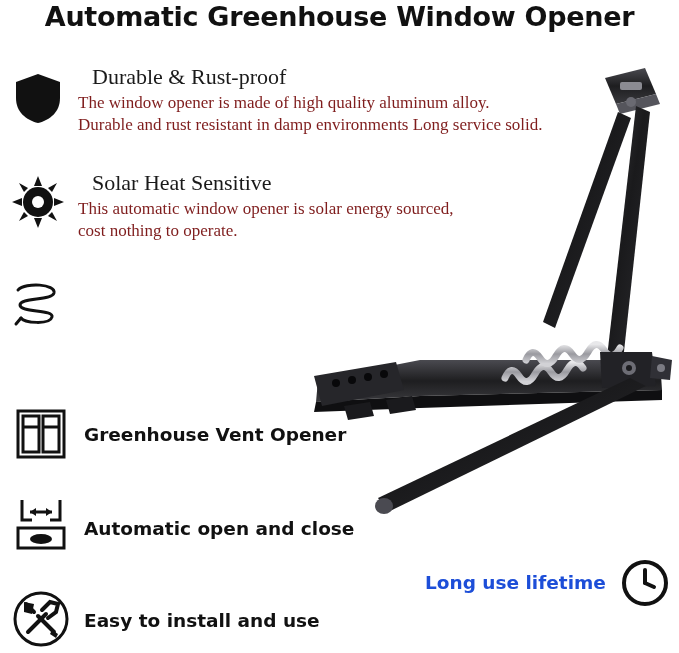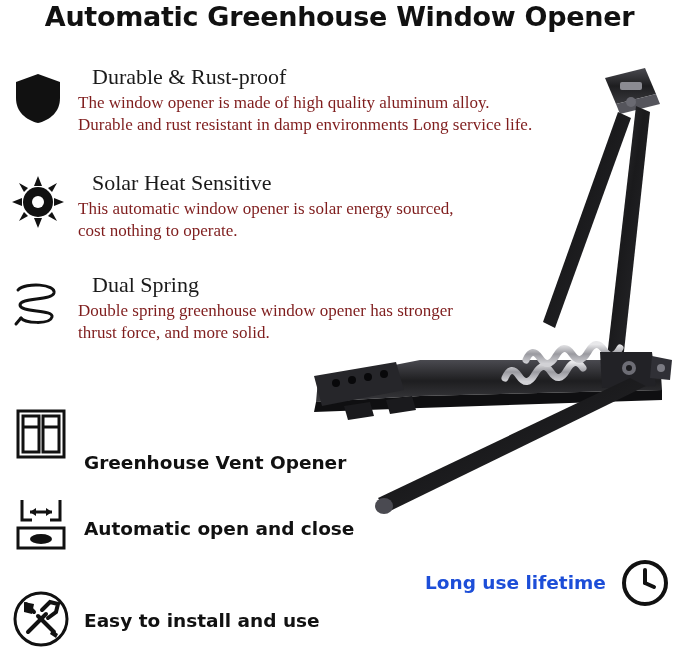--- a/index.html
+++ b/index.html
@@ -73,21 +73,21 @@
   
   .bullet {
     position: absolute;
     left: 84px;
     font-family: "DejaVu Sans", sans-serif;
     font-weight: bold;
     font-size: 18.5px;
     color: #111111;
     white-space: nowrap;
   }
-  #bullet-0 { top: 424px; margin-top: 28px; }
+  #bullet-0 { top: 424px; }
   #bullet-1 { top: 518px; text-align: right; }
   #bullet-2 { top: 610px; }
 
   .bullet-icon {
     position: absolute;
     left: 12px;
     width: 58px;
     height: 58px;
   }
   #icon-vent    { top: 405px; }
@@ -196,21 +196,21 @@
   </div>
 
   <div class="feat-icon" id="icon-shield">
     <svg width="52" height="52" viewBox="0 0 52 52" xmlns="http://www.w3.org/2000/svg">
       <path d="M26 2 L48 10 V26 C48 40 38 48 26 51 C14 48 4 40 4 26 V10 Z" fill="#111111"></path>
     </svg>
   </div>
   <div class="feature" id="feature-0">
     <p class="head">Durable &amp; Rust-proof</p>
     <p class="body">The window opener is made of high quality aluminum alloy.</p>
-    <p class="body">Durable and rust resistant in damp environments Long service life.</p>
+    <p class="body">Durable and rust resistant in damp environments Long service solid.</p>
   </div>
 
   <div class="feat-icon" id="icon-sun">
     <svg width="52" height="52" viewBox="0 0 52 52" xmlns="http://www.w3.org/2000/svg">
       <g fill="#111111">
         <circle cx="26" cy="26" r="15"></circle>
         <polygon points="26,0 30,10 22,10"></polygon>
         <polygon points="26,52 30,42 22,42"></polygon>
         <polygon points="0,26 10,22 10,30"></polygon>
         <polygon points="52,26 42,22 42,30"></polygon>
@@ -229,25 +229,20 @@
   </div>
 
   <div class="feat-icon" id="icon-spring">
     <svg width="52" height="52" viewBox="0 0 52 52" xmlns="http://www.w3.org/2000/svg">
       <g fill="none" stroke="#111111" stroke-width="3" stroke-linecap="round">
         <path d="M6 10 C14 2 44 4 42 13 C40 21 8 17 8 25 C8 33 42 29 40 37 C38 45 12 43 9 38"></path>
         <path d="M9 38 L4 44"></path>
       </g>
     </svg>
   </div>
-  <div class="feature" id="feature-2">
-    <p class="head">Dual Spring</p>
-    <p class="body">Double spring greenhouse window opener has stronger</p>
-    <p class="body">thrust force, and more solid.</p>
-  </div>
 
   <div class="bullet-icon" id="icon-vent">
     <svg width="58" height="58" viewBox="0 0 58 58" xmlns="http://www.w3.org/2000/svg">
       <rect x="6" y="6" width="46" height="46" fill="none" stroke="#111111" stroke-width="3"></rect>
       <rect x="11" y="11" width="16" height="36" fill="none" stroke="#111111" stroke-width="3"></rect>
       <rect x="31" y="11" width="16" height="36" fill="none" stroke="#111111" stroke-width="3"></rect>
       <line x1="11" y1="22" x2="27" y2="22" stroke="#111111" stroke-width="3"></line>
       <line x1="31" y1="22" x2="47" y2="22" stroke="#111111" stroke-width="3"></line>
     </svg>
   </div>

